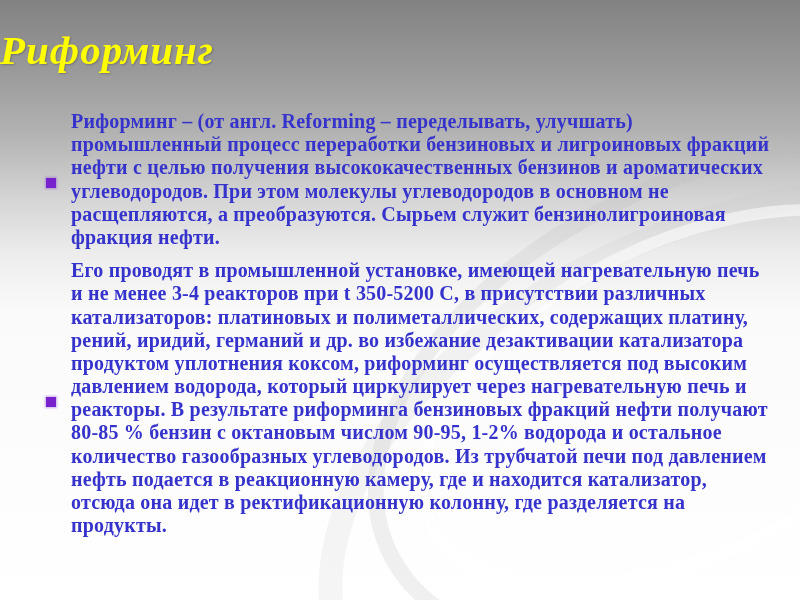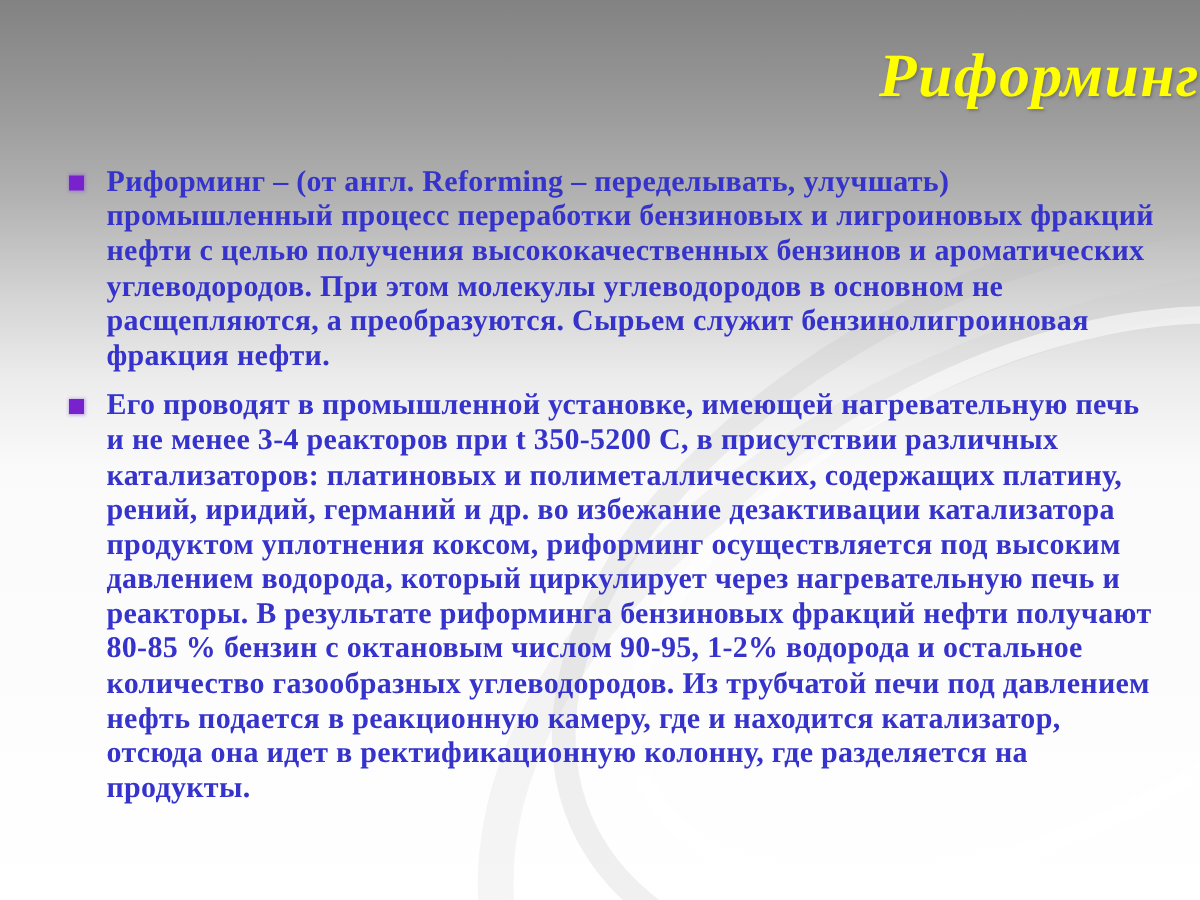--- a/index.html
+++ b/index.html
@@ -37,38 +37,38 @@
     width: 560px; height: 300px;
     border: 12px solid rgba(255,255,255,0.55);
     right: -180px; bottom: 40px;
     transform: rotate(-26deg);
   }
   .title {
     position: absolute;
     top: 26px; left: 0;
     width: 100%;
     margin: 0;
-    text-align: right;
+    text-align: left;
     font-size: 41px;
     font-style: italic;
     font-weight: bold;
     letter-spacing: 1px;
     color: #ffff00;
     text-shadow: 1px 1px 2px rgba(90,90,90,0.55);
   }
   .content {
     position: absolute;
     top: 110px; left: 44px;
     width: 730px;
     margin: 0; padding: 0;
     list-style: none;
   }
   .bullet-item {
     display: flex;
-    align-items: flex-start;
+    align-items: center;
     margin: 0 0 10px 0;
     color: #3533cc;
     font-size: 20px;
     line-height: 1.16;
     letter-spacing: 0.2px;
     font-weight: 600;
     font-family: Liberation Serif, serif;
   }
   .bullet-marker {
     flex: 0 0 auto;

